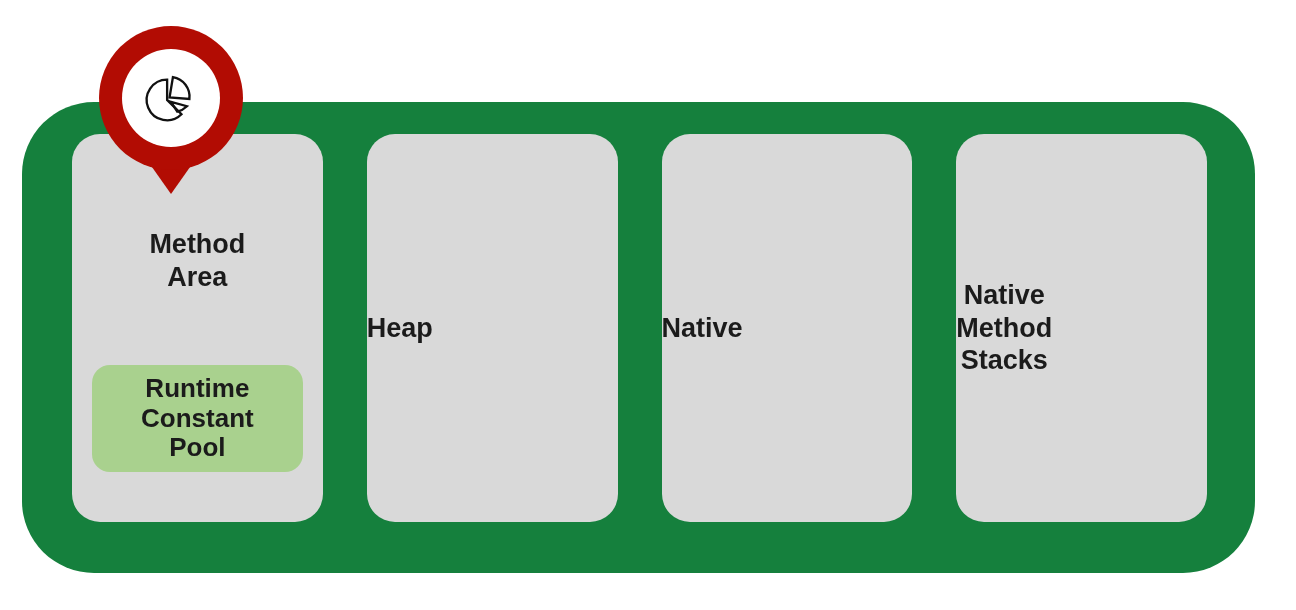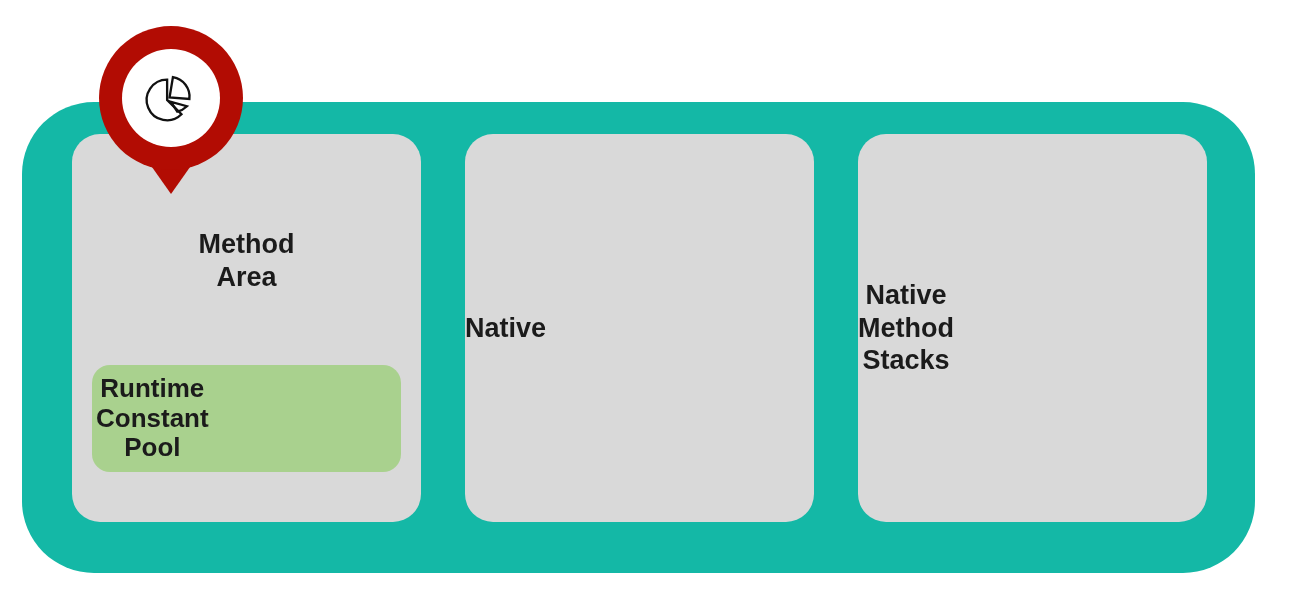--- a/index.html
+++ b/index.html
@@ -12,21 +12,21 @@
     overflow: hidden;
   }
 
   
   .container {
     position: absolute;
     left: 22px;
     top: 102px;
     width: 1233px;
     height: 471px;
-    background: #14b8a6;
+    background: #15803d;
     border-radius: 72px;
     box-sizing: border-box;
     display: flex;
     gap: 44px;
     padding: 32px 48px 51px 50px;
   }
 
   
   .box {
     flex: 1 1 0;
@@ -58,20 +58,21 @@
   }
 
   
   .inner-box {
     margin: 0 20px 50px 20px;
     min-height: 107px;
     background: #A9D18E;
     border-radius: 18px;
     display: flex;
     align-items: center;
+    justify-content: center;
   }
   .inner-label {
     font-size: 26px;
     font-weight: bold;
     color: #1b1b1b;
     text-align: center;
     white-space: pre-line;
     line-height: 1.15;
     padding: 6px 4px;
   }
@@ -128,20 +129,23 @@
         <div class="box-label">Method
 Area</div>
       </div>
       <div class="inner-box">
         <div class="inner-label">Runtime
 Constant
 Pool</div>
       </div>
     </div>
 
+    <div class="box">
+      <div class="box-label">Heap</div>
+    </div>
 
     <div class="box">
       <div class="box-label">Native</div>
     </div>
 
 
     <div class="box">
       <div class="box-label">Native
 Method
 Stacks</div>

